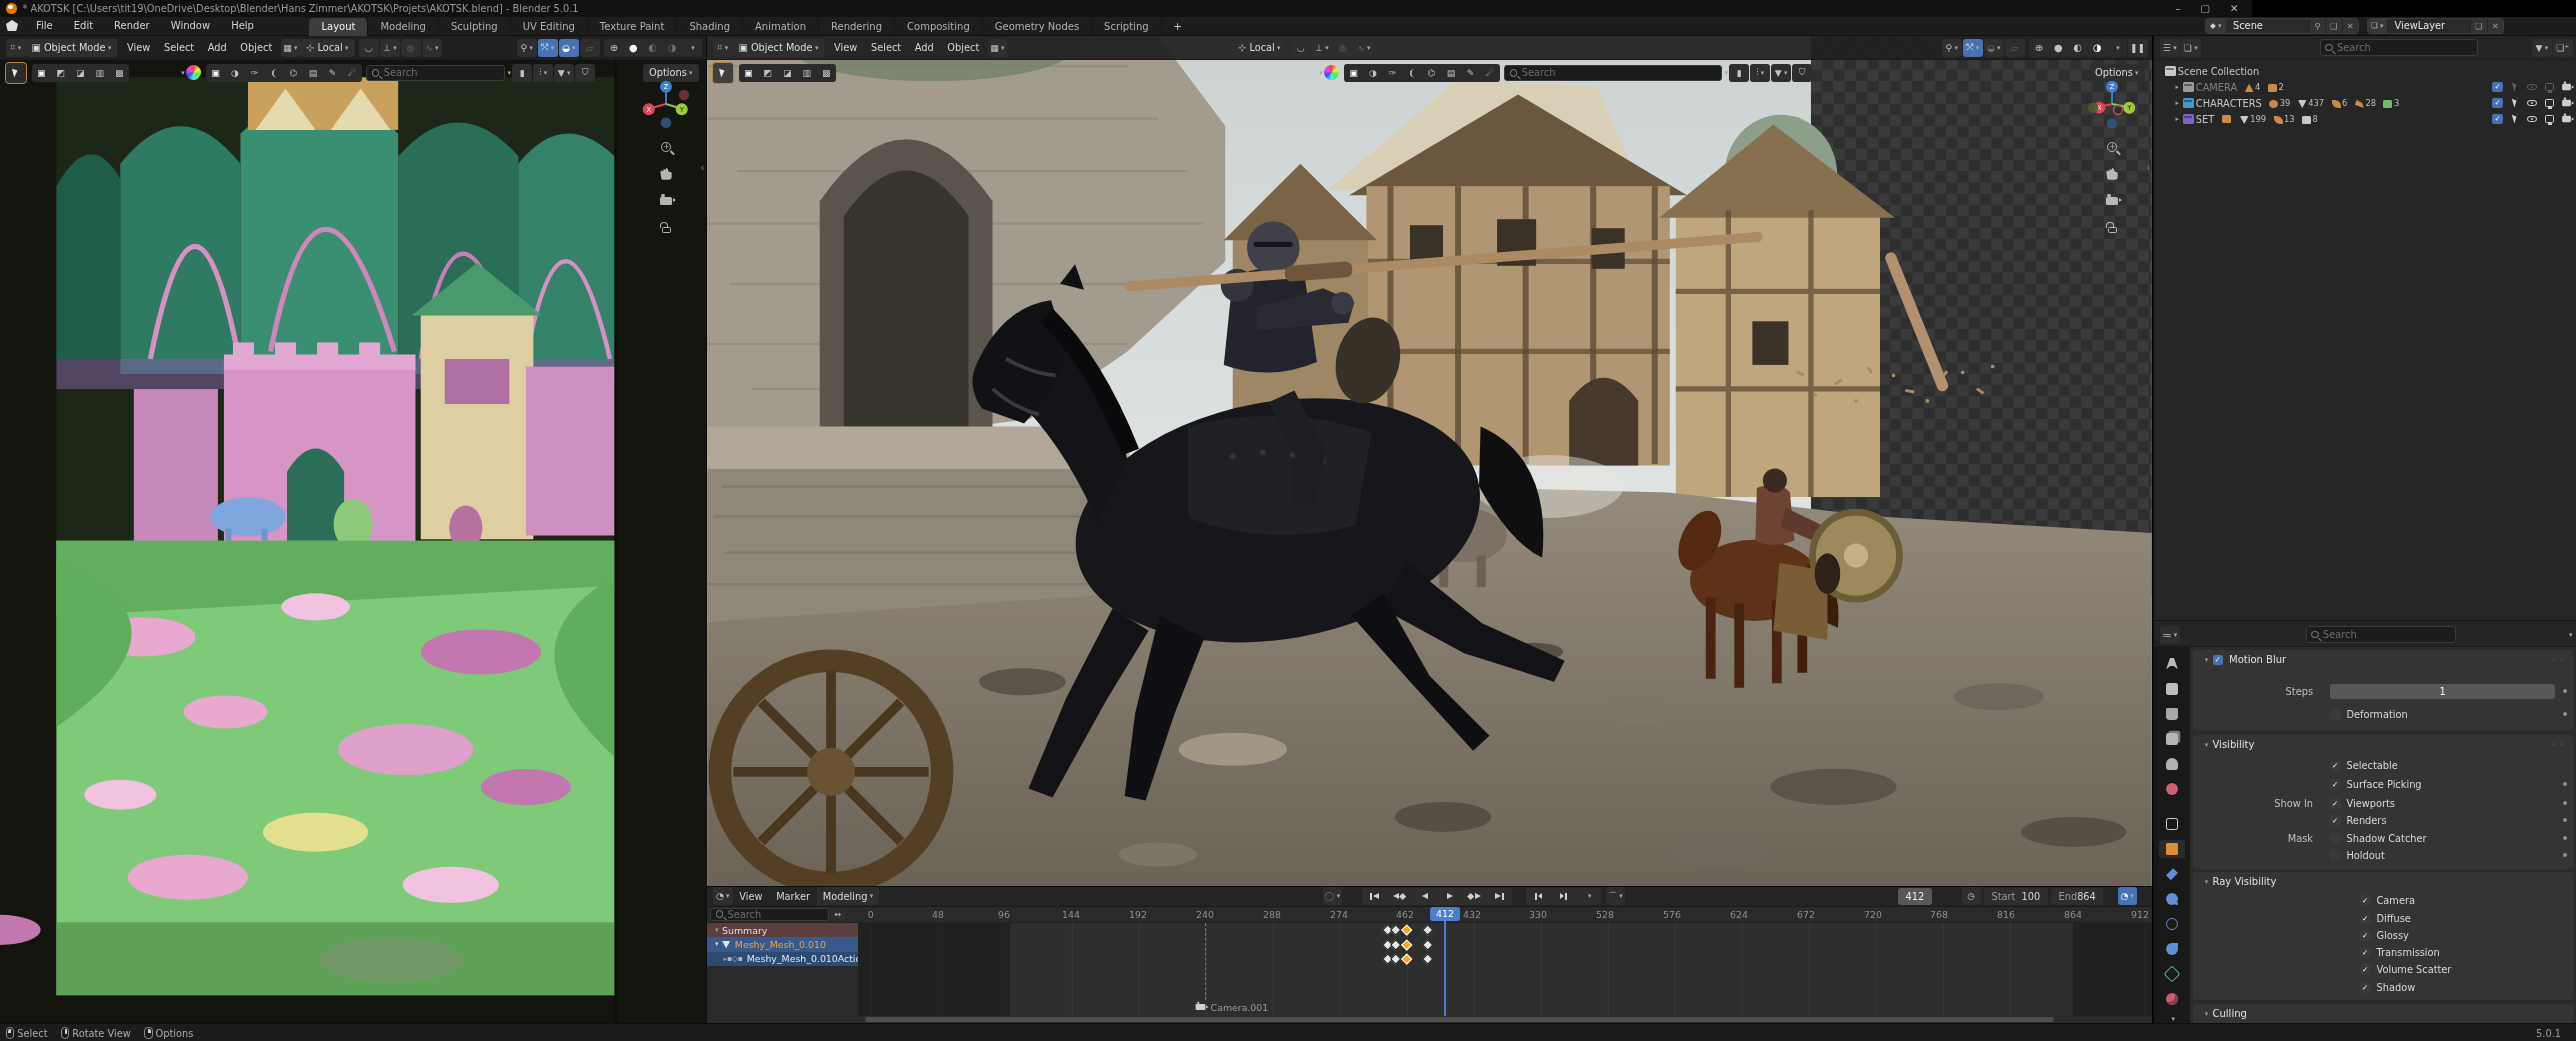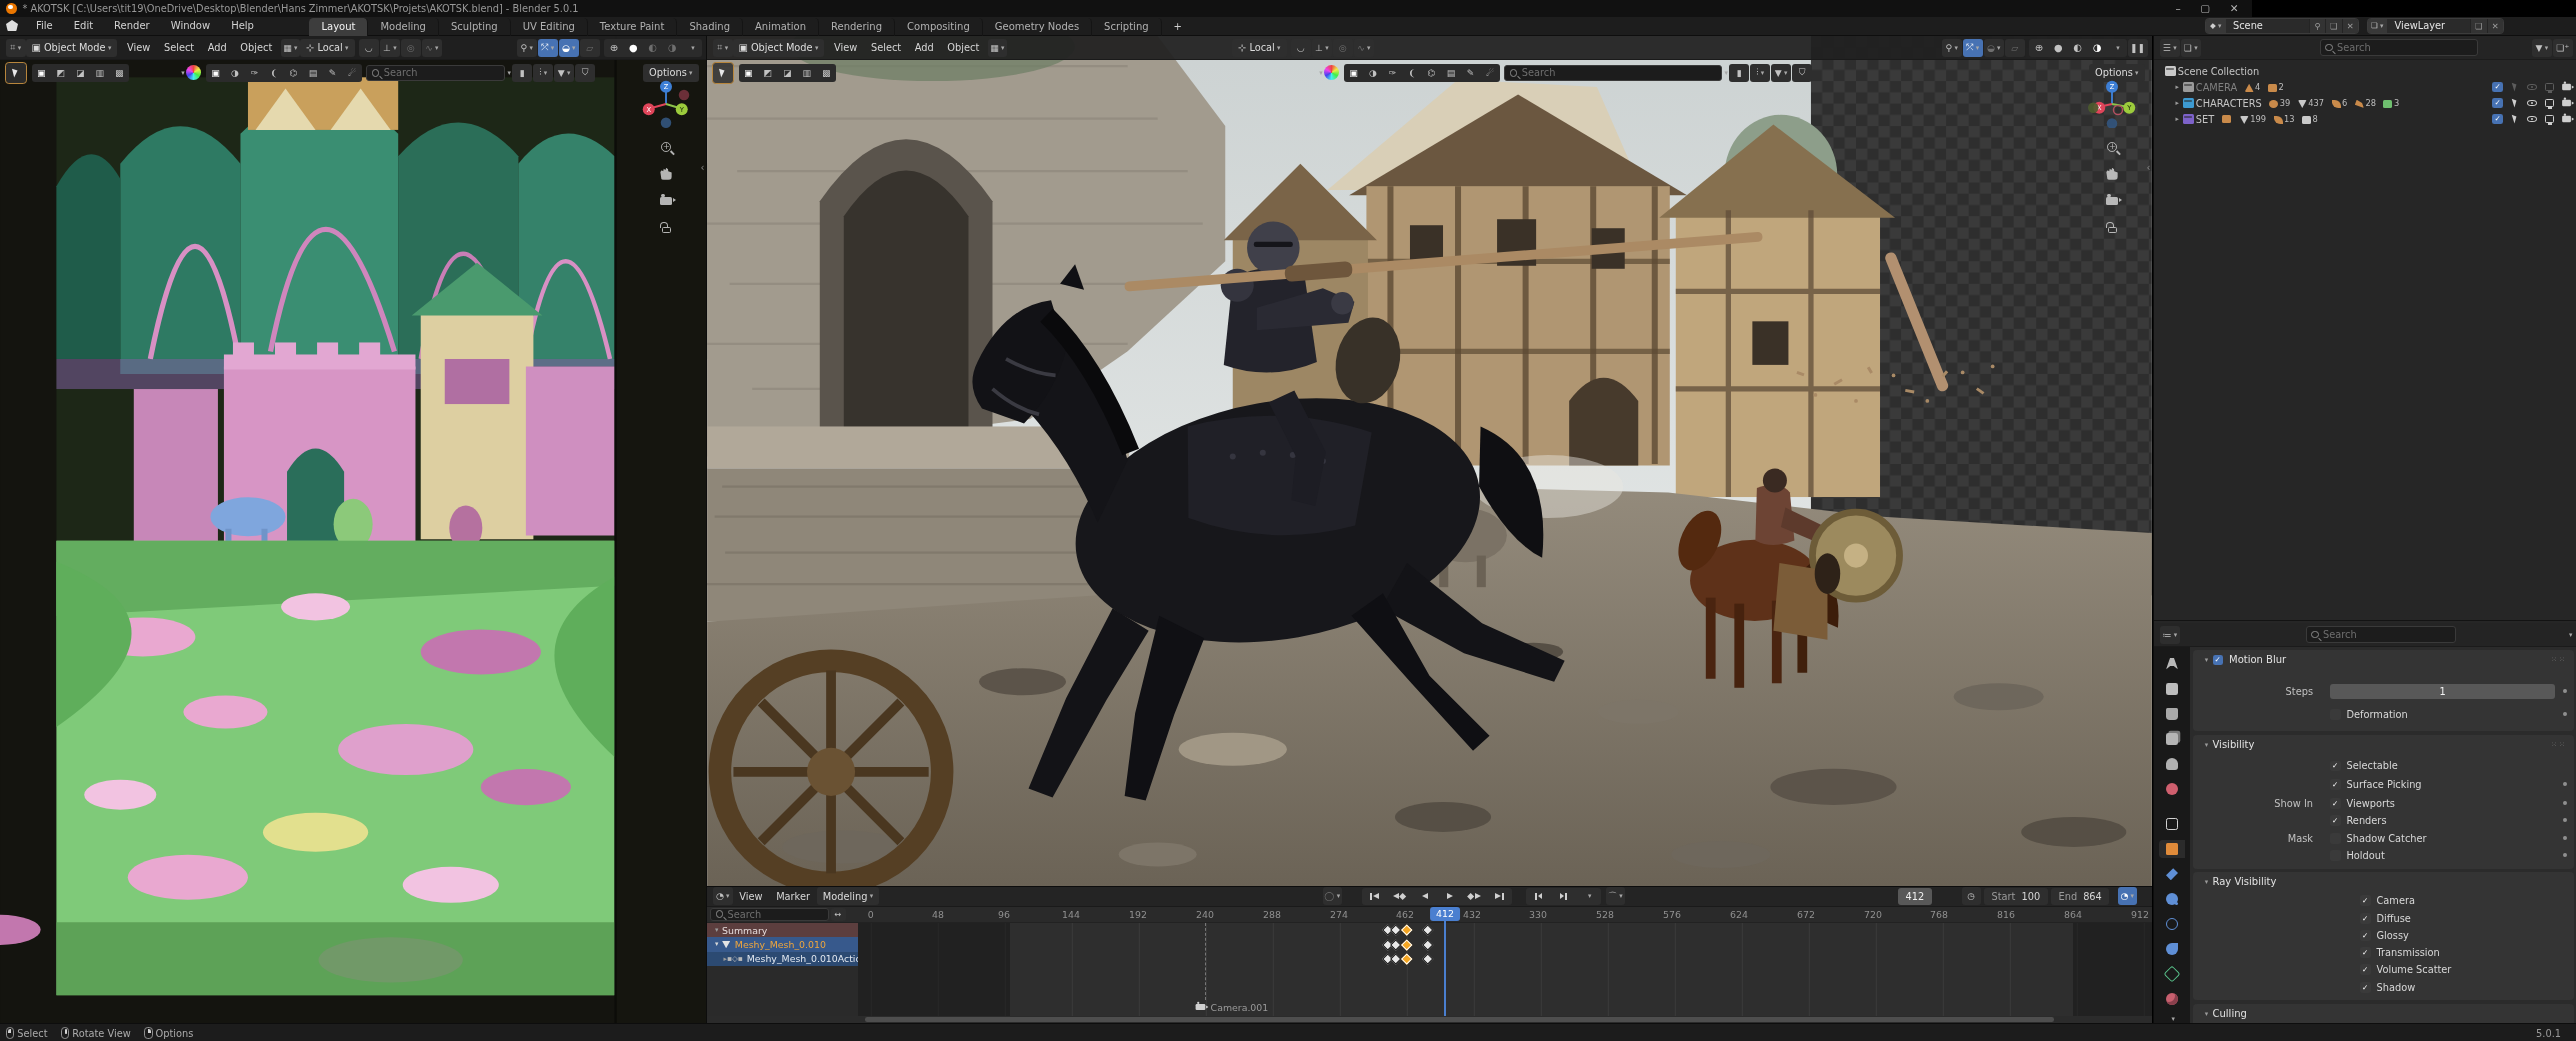--- a/index.html
+++ b/index.html
@@ -989,21 +989,21 @@
 
     <span style="position:absolute;left:1191px" class="field">
         <span>412</span>
       </span>
     <span style="position:absolute;left:1253px" class="ibtn">◷</span>
     <span style="position:absolute;left:1277px" class="field dark">
       <span style="color:#9a9a9a;margin-right:6px">Start</span>
         <span>100</span>
       </span>
     <span style="position:absolute;left:1344px" class="field dark">
-      <span style="color:#9a9a9a;margin-right:6px">End</span>
+      <span style="color:#9a9a9a;">End</span>
         <span>864</span>
       </span>
     <span style="position:absolute;left:1409px" class="ibtn blue">◔<span class="chv">▾</span></span>
   </div>
 
   <div class="tl-chan">
     <div class="row" style="height:16.5px;padding:0 3px;border-bottom:0.8px solid #222">
       <div class="search" style="width:119px;height:12.8px">
         <span class="mag"></span>
         <input placeholder="Search" style="">

